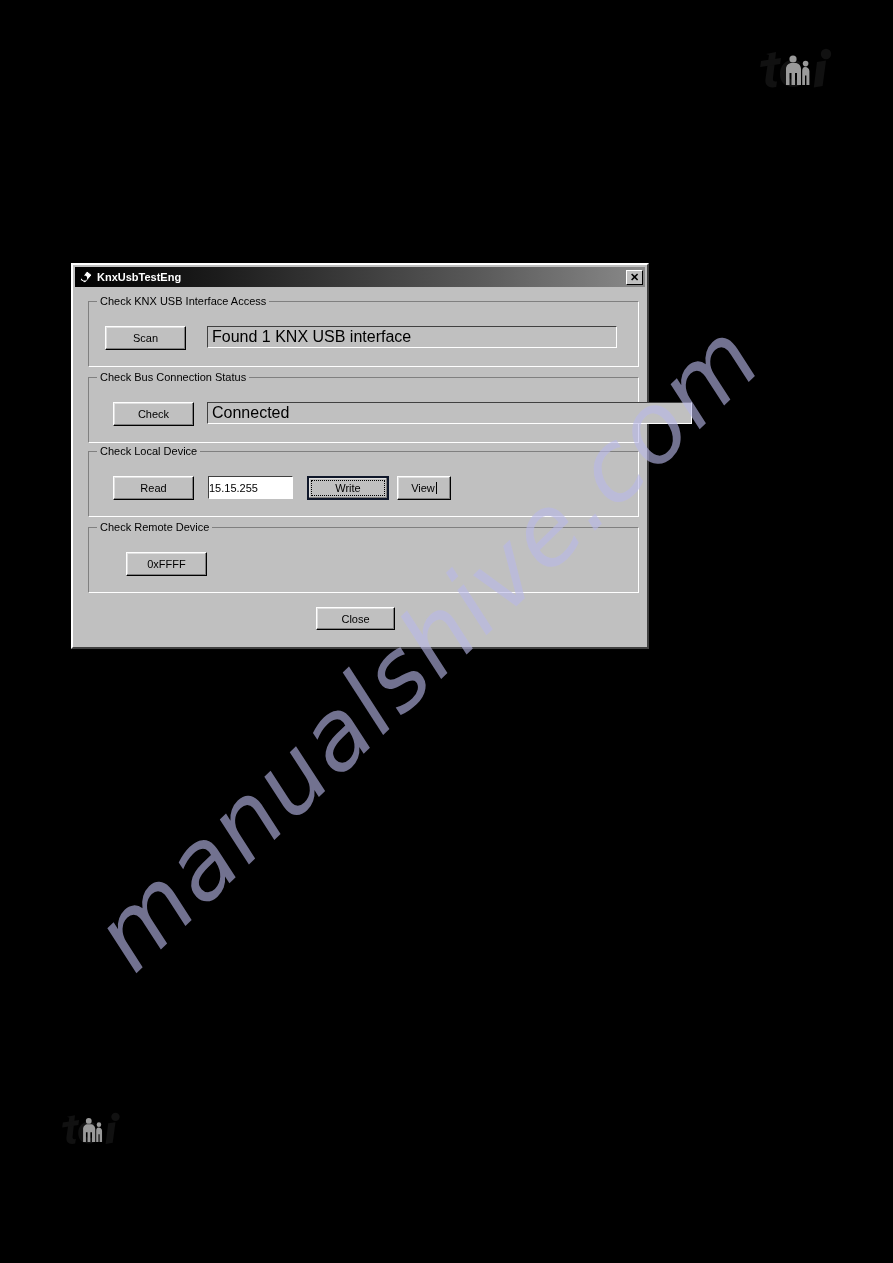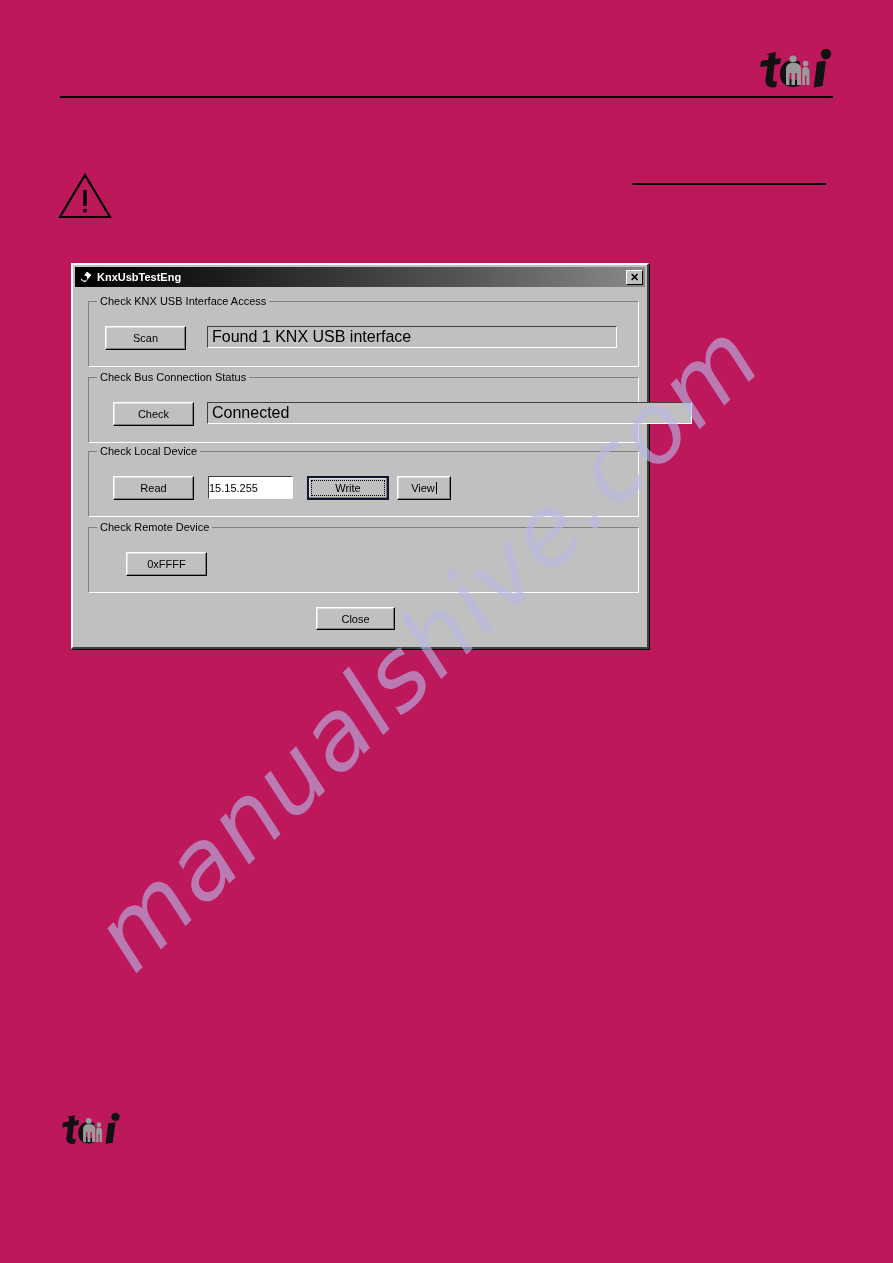--- a/index.html
+++ b/index.html
@@ -13,21 +13,21 @@
     position: relative;
     overflow: hidden;
     font-family: "Liberation Sans", sans-serif;
     -webkit-font-smoothing: none;
   }
 
   
   #page {
     position: absolute;
     inset: 0;
-    background: #be185d;
+    background: #000000;
   }
 
   .header-rule {
     position: absolute;
     left: 60px;
     top: 96px;
     width: 773px;
     height: 0;
     border-top: 2px solid #000000;
   }

